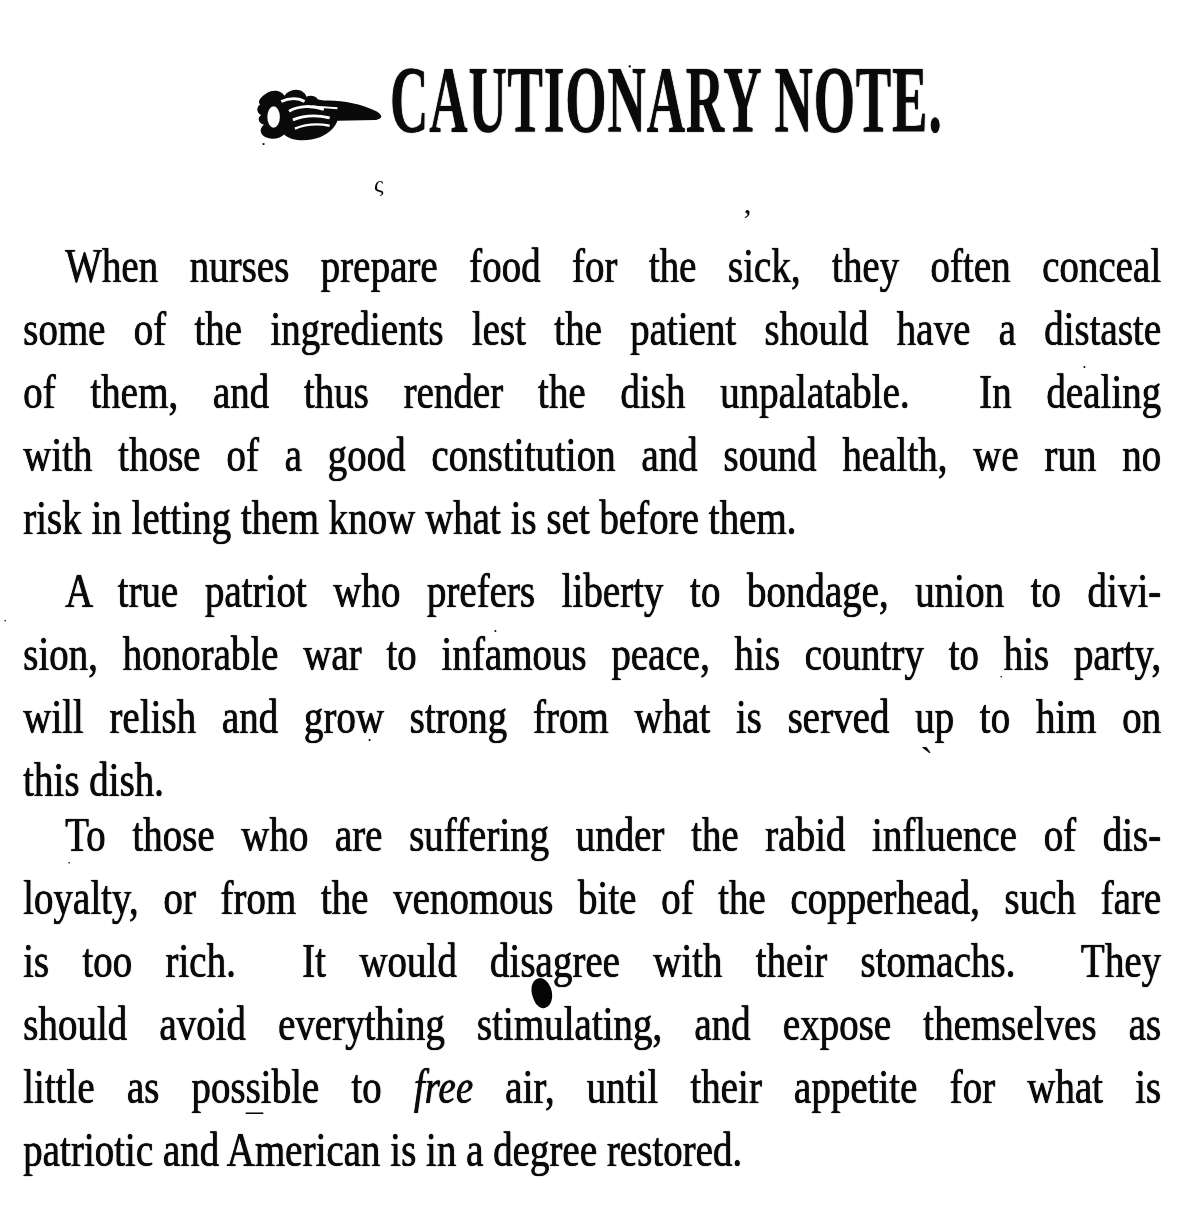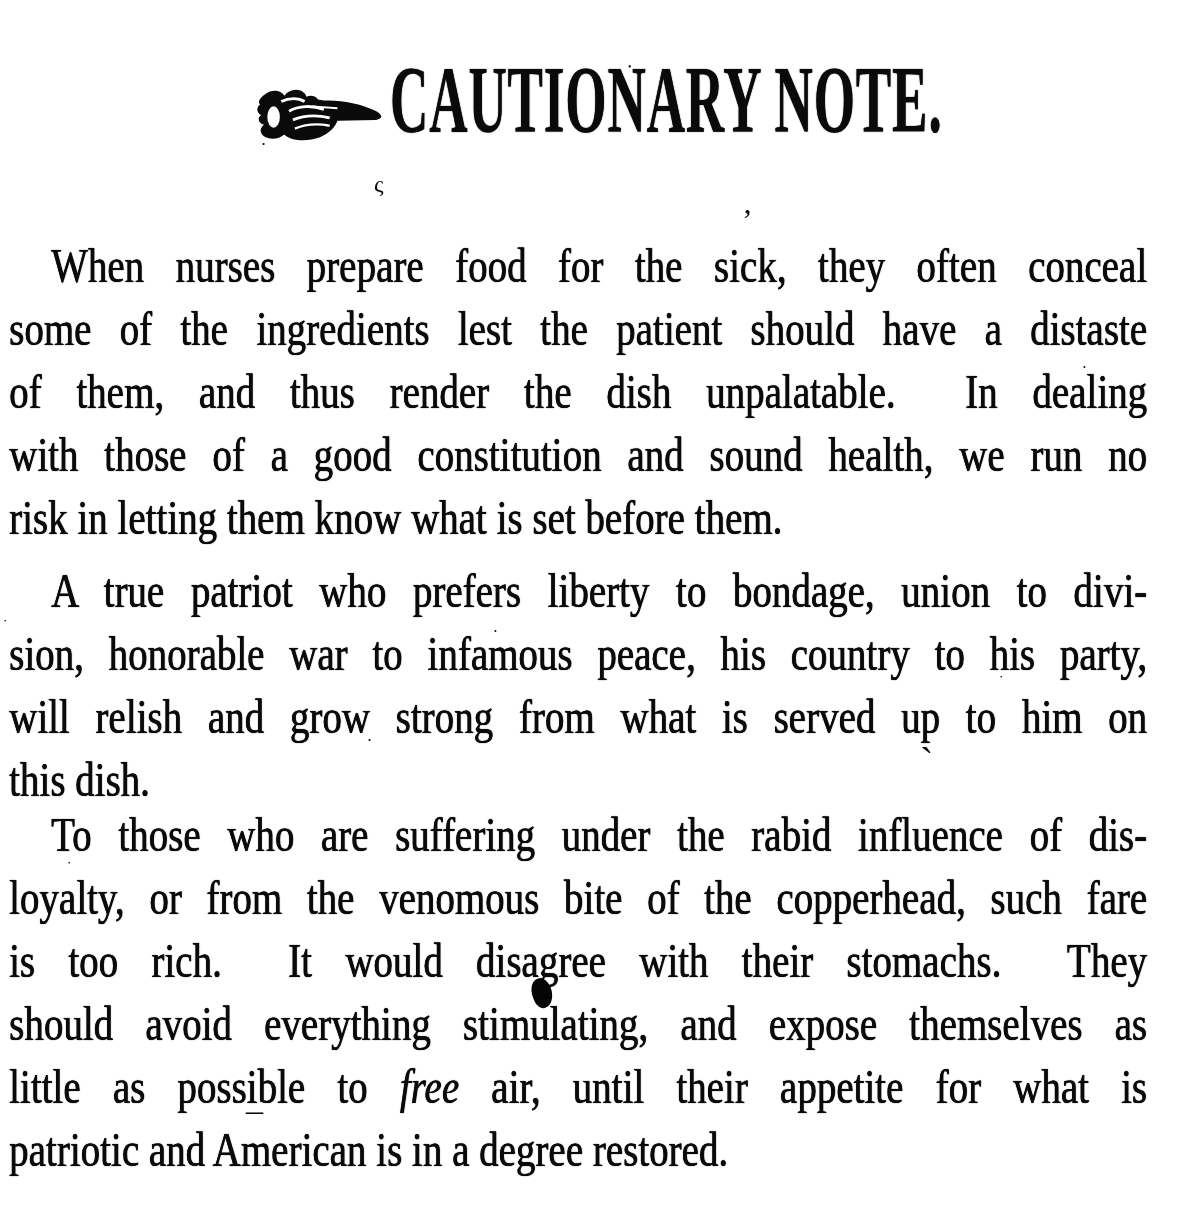--- a/index.html
+++ b/index.html
@@ -6,21 +6,21 @@
   #page{position:relative;width:1188px;height:1218px;background:#ffffff;overflow:hidden;
         font-family:"Liberation Serif",serif;color:#0a0a0a;}
   
   #header{position:absolute;left:0;top:0;width:1188px;height:180px;text-align:right;}
   #manicule{position:absolute;left:250px;top:88px;width:140px;height:58px;}
   #title-wrap{position:absolute;left:390px;top:84px;height:64px;white-space:nowrap;}
   #title-wrap span{display:inline-block;font-size:64px;line-height:64px;font-weight:bold;
         letter-spacing:1px;transform:scale(0.83,1.5);transform-origin:0 100%;
         text-shadow:0 0 1px #000;}
   
-  #bodytext{position:absolute;left:9px;top:233px;width:1138px;}
+  #bodytext{position:absolute;left:23px;top:233px;width:1138px;}
   .line{line-height:63px;height:63px;font-size:39px;transform:scaleY(1.27);
         text-shadow:0 0 0.7px #000, 0.5px 0.5px 0.6px rgba(0,0,0,0.85);
         white-space:normal;}
   .jline{text-align:justify;text-align-last:justify;}
   .lline{text-align:left;}
   .indent{padding-left:42px;}
   .para{margin:0;}
   .para2{margin-top:10px;}
   .para3{margin-top:-8px;}
   .em{font-style:italic;}

